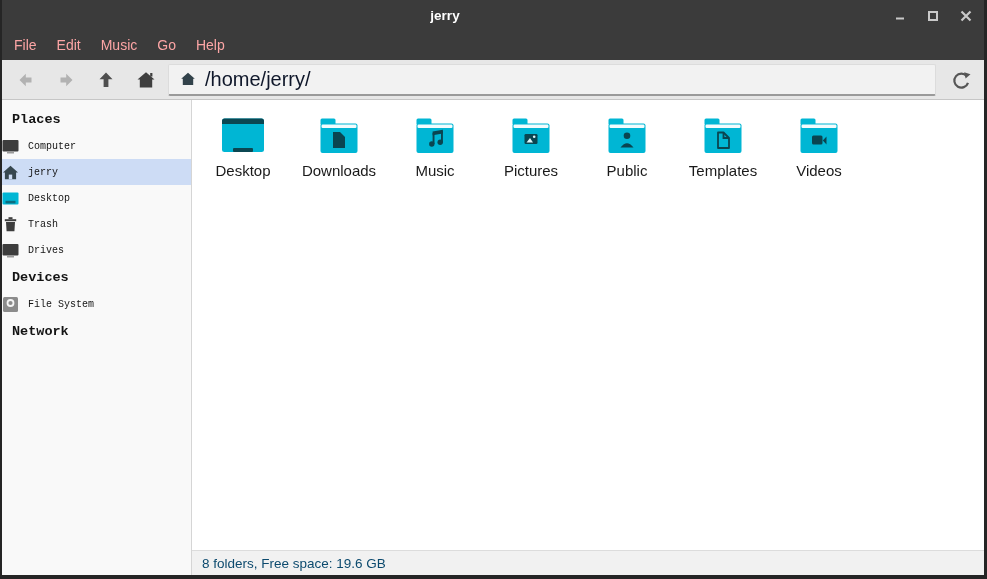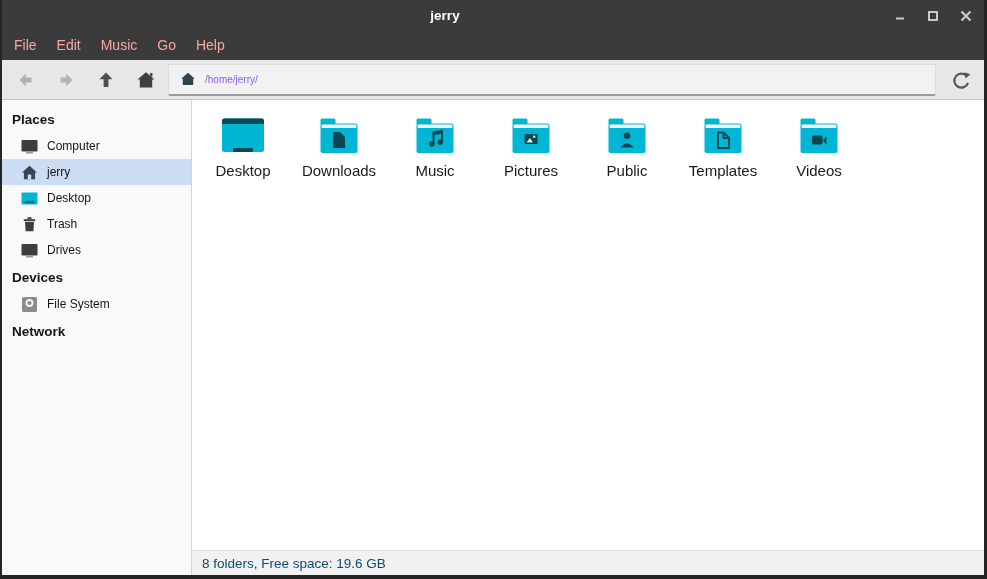--- a/index.html
+++ b/index.html
@@ -27,27 +27,27 @@
   .toolbar {
     height:40px; background:#e7e7e7; border-bottom:1px solid #c6c6c6;
     display:flex; align-items:center; flex:none; padding:0 6px 0 4px;
   }
   .tool-btn { width:40px; height:34px; display:flex; align-items:center; justify-content:center; flex:none; }
   .addressbar {
     flex:1; height:32px; background:#f2f2f2;
     border:1px solid #dcdcdc; border-bottom:2px solid #9a9a9a; border-radius:2px;
     display:flex; align-items:center; gap:9px; padding:0 11px; margin:0 8px 0 2px;
   }
-  .path-text { font-size:10px; color:#8b5cf6; }
+  .path-text { font-size:20px; color:#0f172a; }
   .refresh-btn { width:34px; height:34px; display:flex; align-items:center; justify-content:center; flex:none; }
   
   .body { flex:1; display:flex; min-height:0; }
-  .sidebar { width:190px; flex:none; background:#f9f9f9; border-right:1px solid #d5d5d5; padding-top:5px; }
+  .sidebar { width:190px; flex:none; background:#f9f9f9; border-right:1px solid #d5d5d5; padding-top:5px;font-family:Liberation Mono, monospace; }
   .side-header { font-weight:bold; font-size:13.5px; color:#141414; padding:7px 10px 6px; }
-  .side-item { height:26px; display:flex; align-items:center; gap:9px; padding-left:19px; font-size:12px; color:#141414; }
+  .side-item { height:26px; display:flex; align-items:center; gap:9px; font-size:10px; color:#141414; }
   .side-item.selected { background:#cddcf5; }
   .side-icon { width:17px; height:17px; flex:none; display:block; }
   
   .main-col { flex:1; display:flex; flex-direction:column; min-width:0; }
   .content { flex:1; background:#ffffff; padding:9px 0 0 3px; display:flex; align-items:flex-start; overflow:hidden; }
   .grid-item { width:96px; display:flex; flex-direction:column; align-items:center; gap:7px; padding-top:8px; flex:none; }
   .grid-icon { width:44px; height:38px; display:block; }
   .grid-label { font-size:15px; color:#1a1a1a; white-space:nowrap; }
   
   .statusbar {

